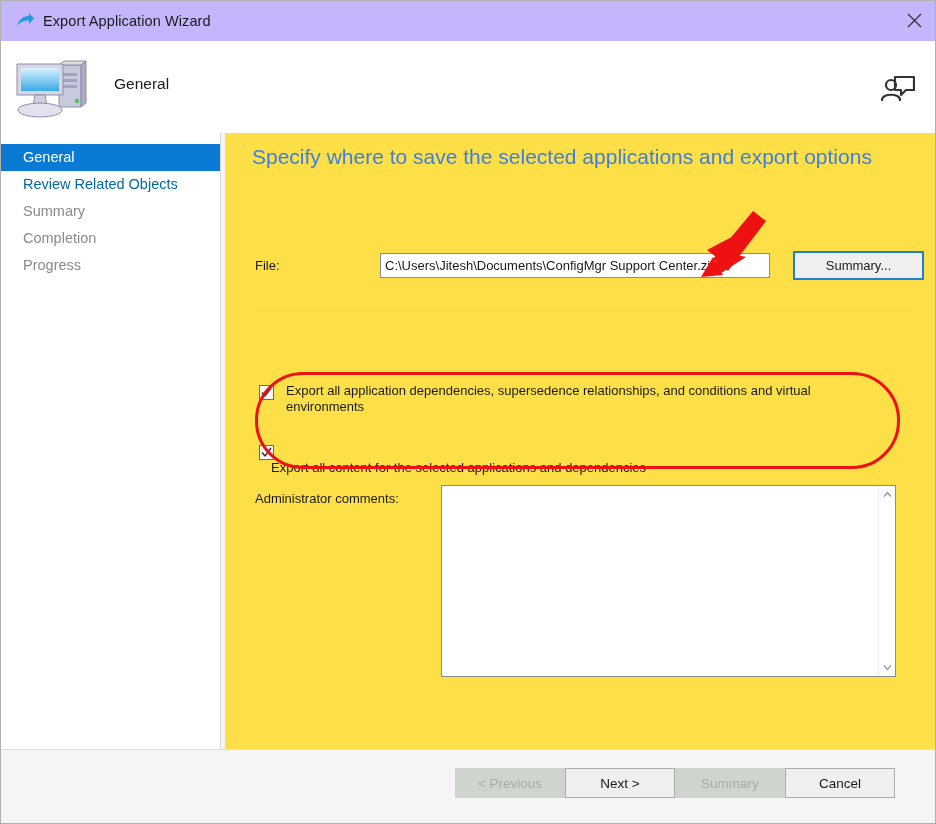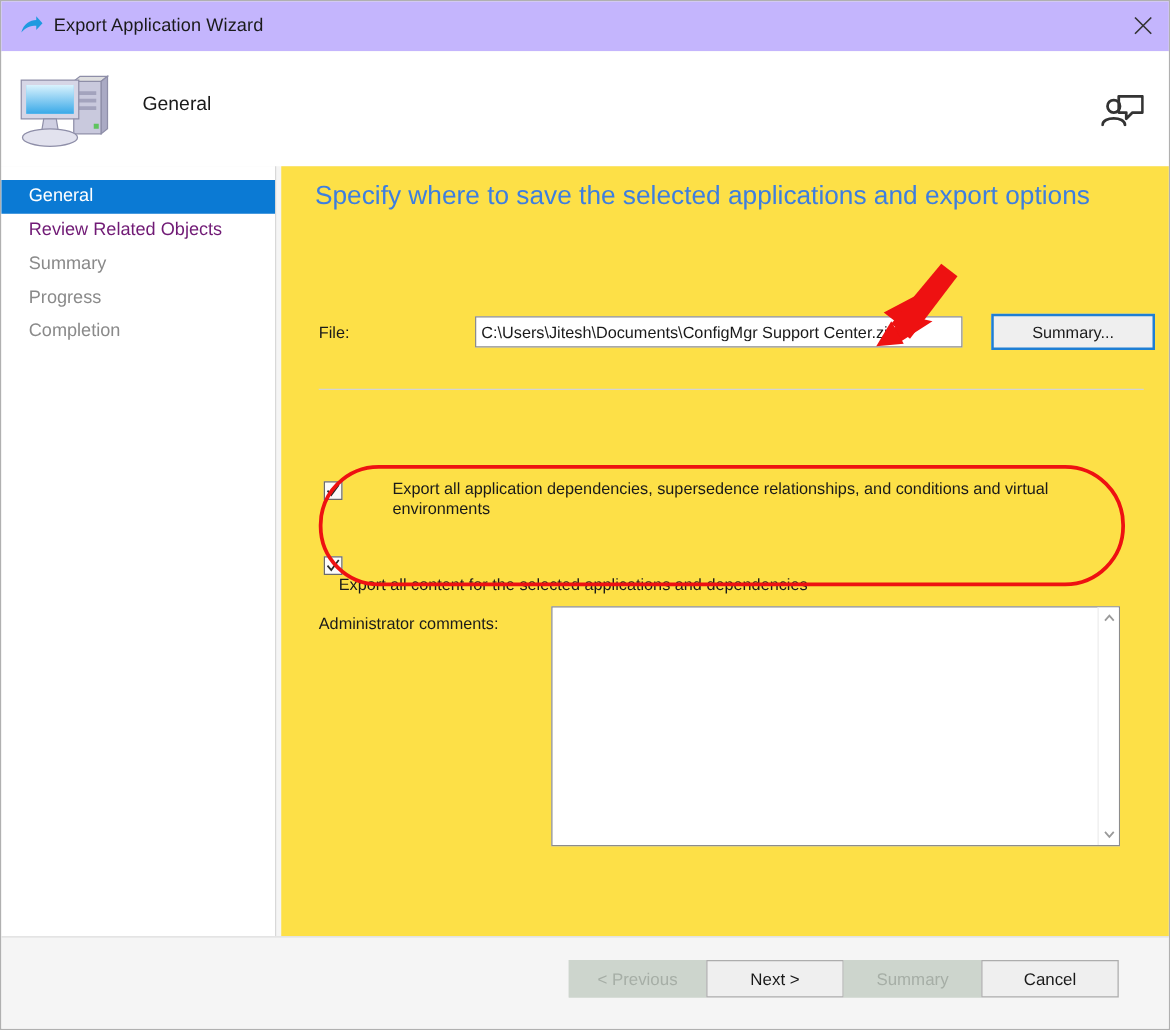--- a/index.html
+++ b/index.html
@@ -109,21 +109,21 @@
   }
   .nav-item {
     height: 27px;
     line-height: 27px;
     padding-left: 22px;
     font-size: 14.5px;
     color: #8a8a8a;
     white-space: nowrap;
     cursor: pointer;
   }
-  .nav-item.visited { color: #701a75; }
+  .nav-item.visited { color: #0369a1; }
   .nav-item.selected {
     background: #0b7ad4;
     color: #ffffff;
   }
 
   #content {
     position: absolute;
     left: 224px; top: 0;
     width: 715px;
     height: 616px;
@@ -203,21 +203,21 @@
     color: #1a1a1a;
   }
 
   .check-row {
     position: absolute;
     left: 34px;
     width: 618px;
     display: flex;
     align-items: flex-start;
   }
-  #check-row-1 { top: 250px; gap: 28px; }
+  #check-row-1 { top: 250px; }
   #check-row-2 { top: 310px; flex-direction: column; }
   .checkbox {
     flex: none;
     width: 15px;
     height: 15px;
     margin-top: 2px;
     box-sizing: border-box;
     border: 1px solid #6b6b6b;
     background: #fbfbfb;
     position: relative;
@@ -397,24 +397,24 @@
       <div class="nav-item selected">
         <span>General</span>
       </div>
       <div class="nav-item visited">
         <span>Review Related Objects</span>
       </div>
       <div class="nav-item">
         <span>Summary</span>
       </div>
       <div class="nav-item">
+        <span>Completion</span>
+      </div>
+      <div class="nav-item">
         <span>Progress</span>
-      </div>
-      <div class="nav-item">
-        <span>Completion</span>
       </div>
     </div>
 
     <div id="content">
 
       <div id="page-heading">Specify where to save the selected applications and export options</div>
 
       <div id="file-row">
         <span id="file-label">File:</span>
         <input id="file-input" type="text" value="C:\Users\Jitesh\Documents\ConfigMgr Support Center.zip" style="">

